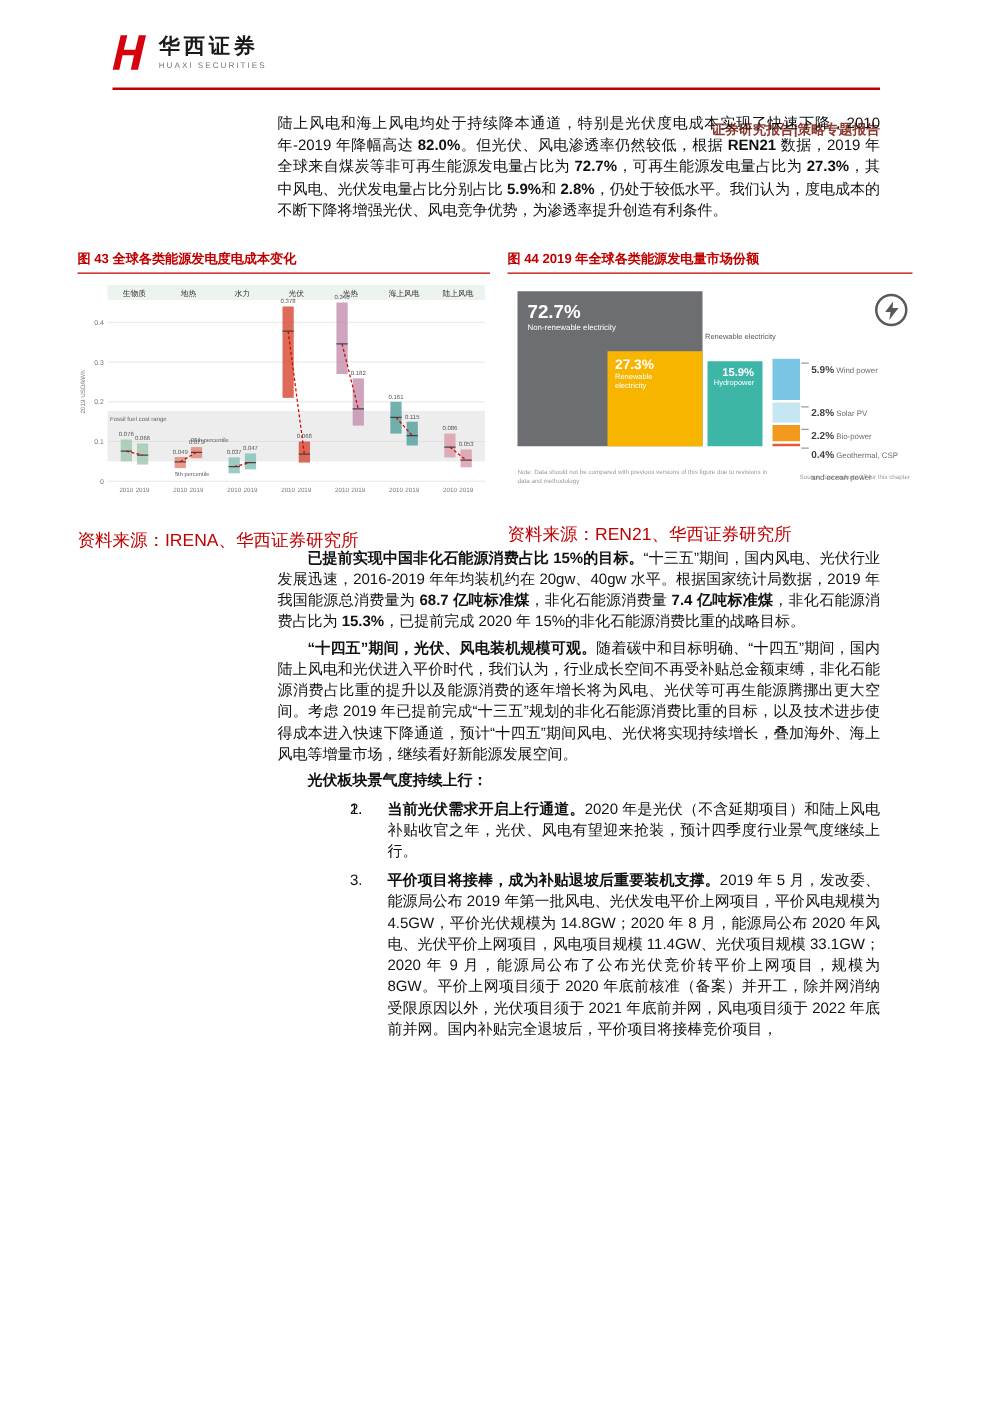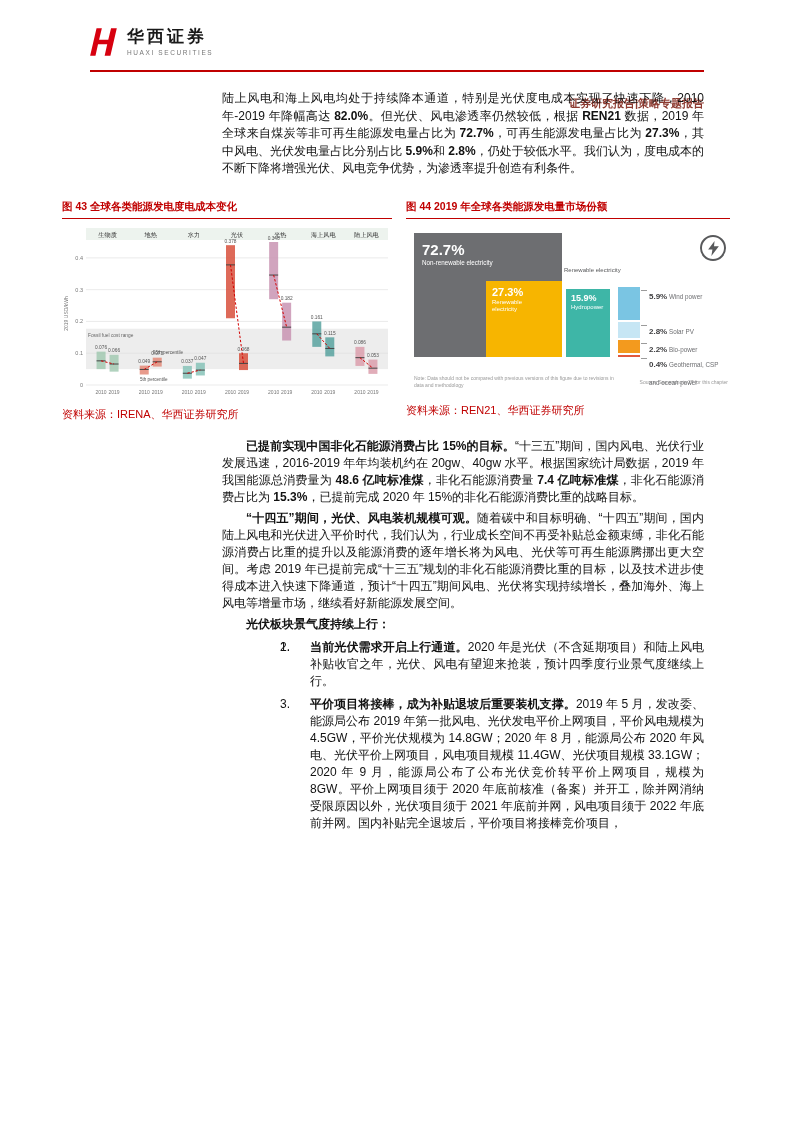--- a/index.html
+++ b/index.html
@@ -16,31 +16,31 @@
   .hdr-rule { position:absolute; left:90px; top:70px; width:614px; border-top:2px solid #c00000; }
 
   
   #intro { position:absolute; left:222px; top:90px; width:482px; font-size:12px; line-height:17.5px; color:#111; text-align:justify; }
 
   
   .figL { position:absolute; left:62px; top:200px; width:330px; }
   .figR { position:absolute; left:406px; top:200px; width:324px; }
   .fig-title { font-size:10.5px; font-weight:600; color:#c00000; padding-bottom:4px; border-bottom:1.5px solid #c00000; }
   .fig-chart { margin-top:8px; }
-  .fig-src { margin-top:6px; font-size:11px; color:#c00000; }
+  .fig-src { margin-top:22px; font-size:14px; color:#c00000; }
 
   
   .f44 { position:relative; width:324px; height:170px; background:#fff; overflow:hidden; }
   .f44 > div { position:absolute; }
   .f44-gray { left:8px; top:6px; width:148px; height:124px; background:#6d6e71; }
   .f44-yellow { left:80px; top:54px; width:76px; height:76px; background:#f7b500; }
   .f44-teal { left:160px; top:62px; width:44px; height:68px; background:#3eb6a7; }
   .f44-pct-lg { font-size:15px; font-weight:700; color:#fff; margin:8px 0 1px 8px; }
   .f44-pct-md { font-size:11px; font-weight:700; color:#fff; margin:5px 0 1px 6px; }
-  .f44-pct-sm { font-size:9px; font-weight:700; color:#fff; margin:4px 0 1px 5px; }
+  .f44-pct-sm { font-size:9px; font-weight:700; color:#fff; margin:4px 0 1px 5px;text-align:center; }
   .f44-lbl { font-size:6.3px; color:#fff; line-height:1.2; margin-left:8px; width:78px; }
   .f44-lbl-y { font-size:6px; color:#fff; line-height:1.2; margin-left:6px; width:56px; }
   .f44-lbl-t { font-size:6px; color:#fff; line-height:1.2; margin-left:5px; width:36px; }
   .f44-cap { left:158px; top:40px; width:72px; font-size:6px; color:#58595b; line-height:1.2; }
   .f44-seg { position:absolute; }
   .f44-leader { position:absolute; height:0; border-top:1px solid #9b9b9b; }
   .f44-barlab { position:absolute; white-space:nowrap; }
   .f44-barpct { font-weight:700; font-size:8px; color:#3e3e40; }
   .f44-barname { font-size:6.3px; color:#6d6e71; }
   .f44-bolt { right:4px; top:8px; width:26px; height:26px; border:2px solid #58595b; border-radius:50%; display:flex; align-items:center; justify-content:center; background:#fff; }
@@ -212,21 +212,21 @@
           <div class="f44-barlab" style="left: 243px; top: 111.18px;"><span class="f44-barpct">2.2%</span><span class="f44-barname"> Bio-power</span></div>
           <div class="f44-seg" style="left: 212px; top: 127.72px; width: 22px; height: 2.28px; background: rgb(226, 89, 60);"></div>
           <div class="f44-leader" style="left: 235px; top: 130.72px; width: 6px;"></div>
           <div class="f44-barlab" style="left: 243px; top: 125.72px; white-space: normal; width: 78px; line-height: 1.15;"><span class="f44-barpct">0.4%</span><span class="f44-barname"> Geothermal, CSP and ocean power</span></div>
         </div>
     </div>
     <div class="fig-src">资料来源：REN21、华西证券研究所</div>
   </div>
 
   <div id="body">
-    <p class="para"><span class="b">已提前实现中国非化石能源消费占比 15%的目标。</span><span>“十三五”期间，国内风电、光伏行业发展迅速，2016-2019 年年均装机约在 20gw、40gw 水平。根据国家统计局数据，2019 年我国能源总消费量为 </span><span class="b">48.6 亿吨标准煤</span><span>，非化石能源消费量 </span><span class="b">7.4 亿吨标准煤</span><span>，非化石能源消费占比为 </span><span class="b">15.3%</span><span>，已提前完成 2020 年 15%的非化石能源消费比重的战略目标。</span></p>
+    <p class="para"><span class="b">已提前实现中国非化石能源消费占比 15%的目标。</span><span>“十三五”期间，国内风电、光伏行业发展迅速，2016-2019 年年均装机约在 20gw、40gw 水平。根据国家统计局数据，2019 年我国能源总消费量为 </span><span class="b">68.7 亿吨标准煤</span><span>，非化石能源消费量 </span><span class="b">7.4 亿吨标准煤</span><span>，非化石能源消费占比为 </span><span class="b">15.3%</span><span>，已提前完成 2020 年 15%的非化石能源消费比重的战略目标。</span></p>
     <p class="para"><span class="b">“十四五”期间，光伏、风电装机规模可观。</span><span>随着碳中和目标明确、“十四五”期间，国内陆上风电和光伏进入平价时代，我们认为，行业成长空间不再受补贴总金额束缚，非化石能源消费占比重的提升以及能源消费的逐年增长将为风电、光伏等可再生能源腾挪出更大空间。考虑 2019 年已提前完成“十三五”规划的非化石能源消费比重的目标，以及技术进步使得成本进入快速下降通道，预计“十四五”期间风电、光伏将实现持续增长，叠加海外、海上风电等增量市场，继续看好新能源发展空间。</span></p>
     <p class="para subhead"><span class="b">光伏板块景气度持续上行：</span></p>
 
     <p class="oli">
       <span class="oli-num">1.</span>
     </p>
     <p class="oli">
       <span class="oli-num">2.</span>
       <span><span class="b">当前光伏需求开启上行通道。</span><span>2020 年是光伏（不含延期项目）和陆上风电补贴收官之年，光伏、风电有望迎来抢装，预计四季度行业景气度继续上行。</span></span>
     </p>

